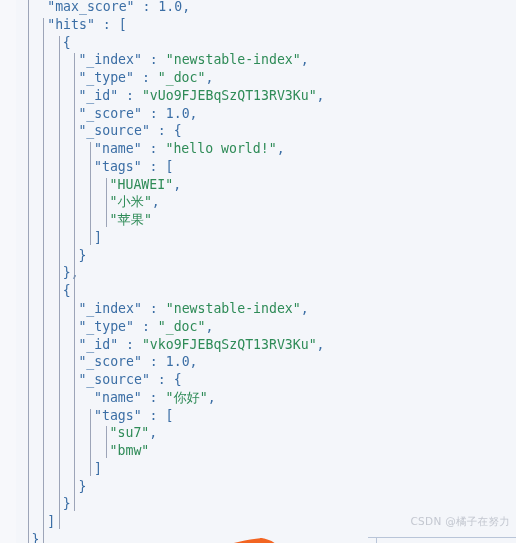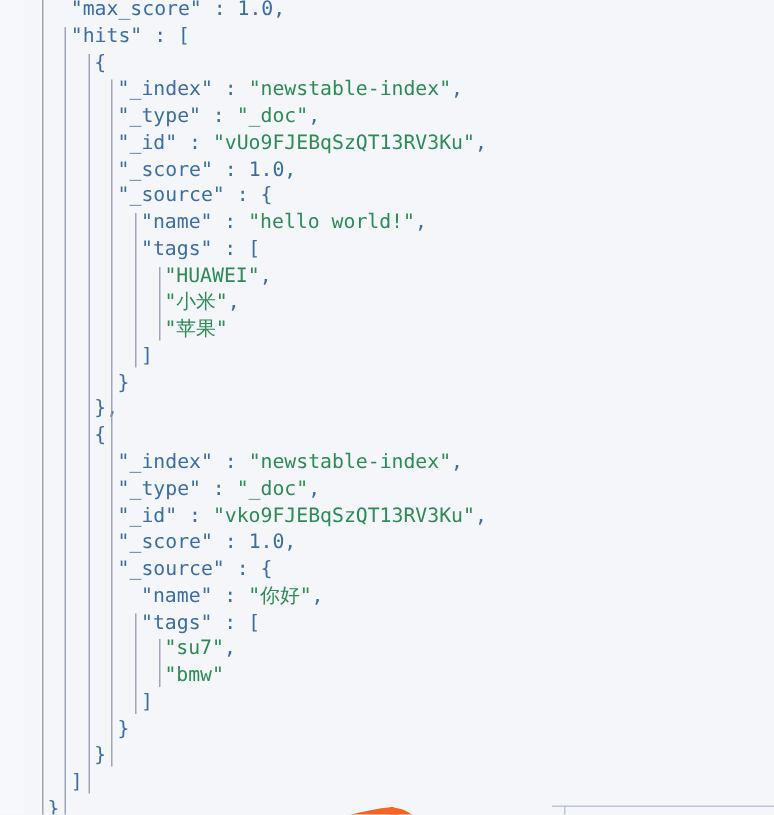--- a/index.html
+++ b/index.html
@@ -161,20 +161,21 @@
   <div id="annotation">
     <svg width="112" height="44" viewBox="0 0 112 44" xmlns="http://www.w3.org/2000/svg">
       <path d="M2 40 C 18 26, 46 16, 76 13 L 84 22 C 56 25, 28 34, 12 44 Z" fill="#f26522"></path>
       <path d="M74 13 C 86 14, 94 20, 96 30 L 88 34 C 86 26, 82 22, 74 21 Z" fill="#f26522"></path>
     </svg>
   </div>
 
   <div id="bottomrule"></div>
   <div id="bottomrule2"></div>
 
+  <div id="watermark">CSDN @橘子在努力</div>
 
 <div class="guide" style="left: 27.6px; top: 0px; height: 564.64px;"></div>
     <div class="guide" style="left: 43.2px; top: 17.77px; height: 529.1px;"></div>
     <div class="guide" style="left: 58.8px; top: 35.54px; height: 493.56px;"></div>
     <div class="guide" style="left: 74.4px; top: 53.31px; height: 458.02px;"></div>
     <div class="guide" style="left: 90px; top: 142.16px; height: 102.62px;"></div>
     <div class="guide" style="left: 105.6px; top: 177.7px; height: 49.31px;"></div>
     <div class="guide" style="left: 90px; top: 408.71px; height: 67.08px;"></div>
     <div class="guide" style="left: 105.6px; top: 426.48px; height: 31.54px;"></div>
   </div>

